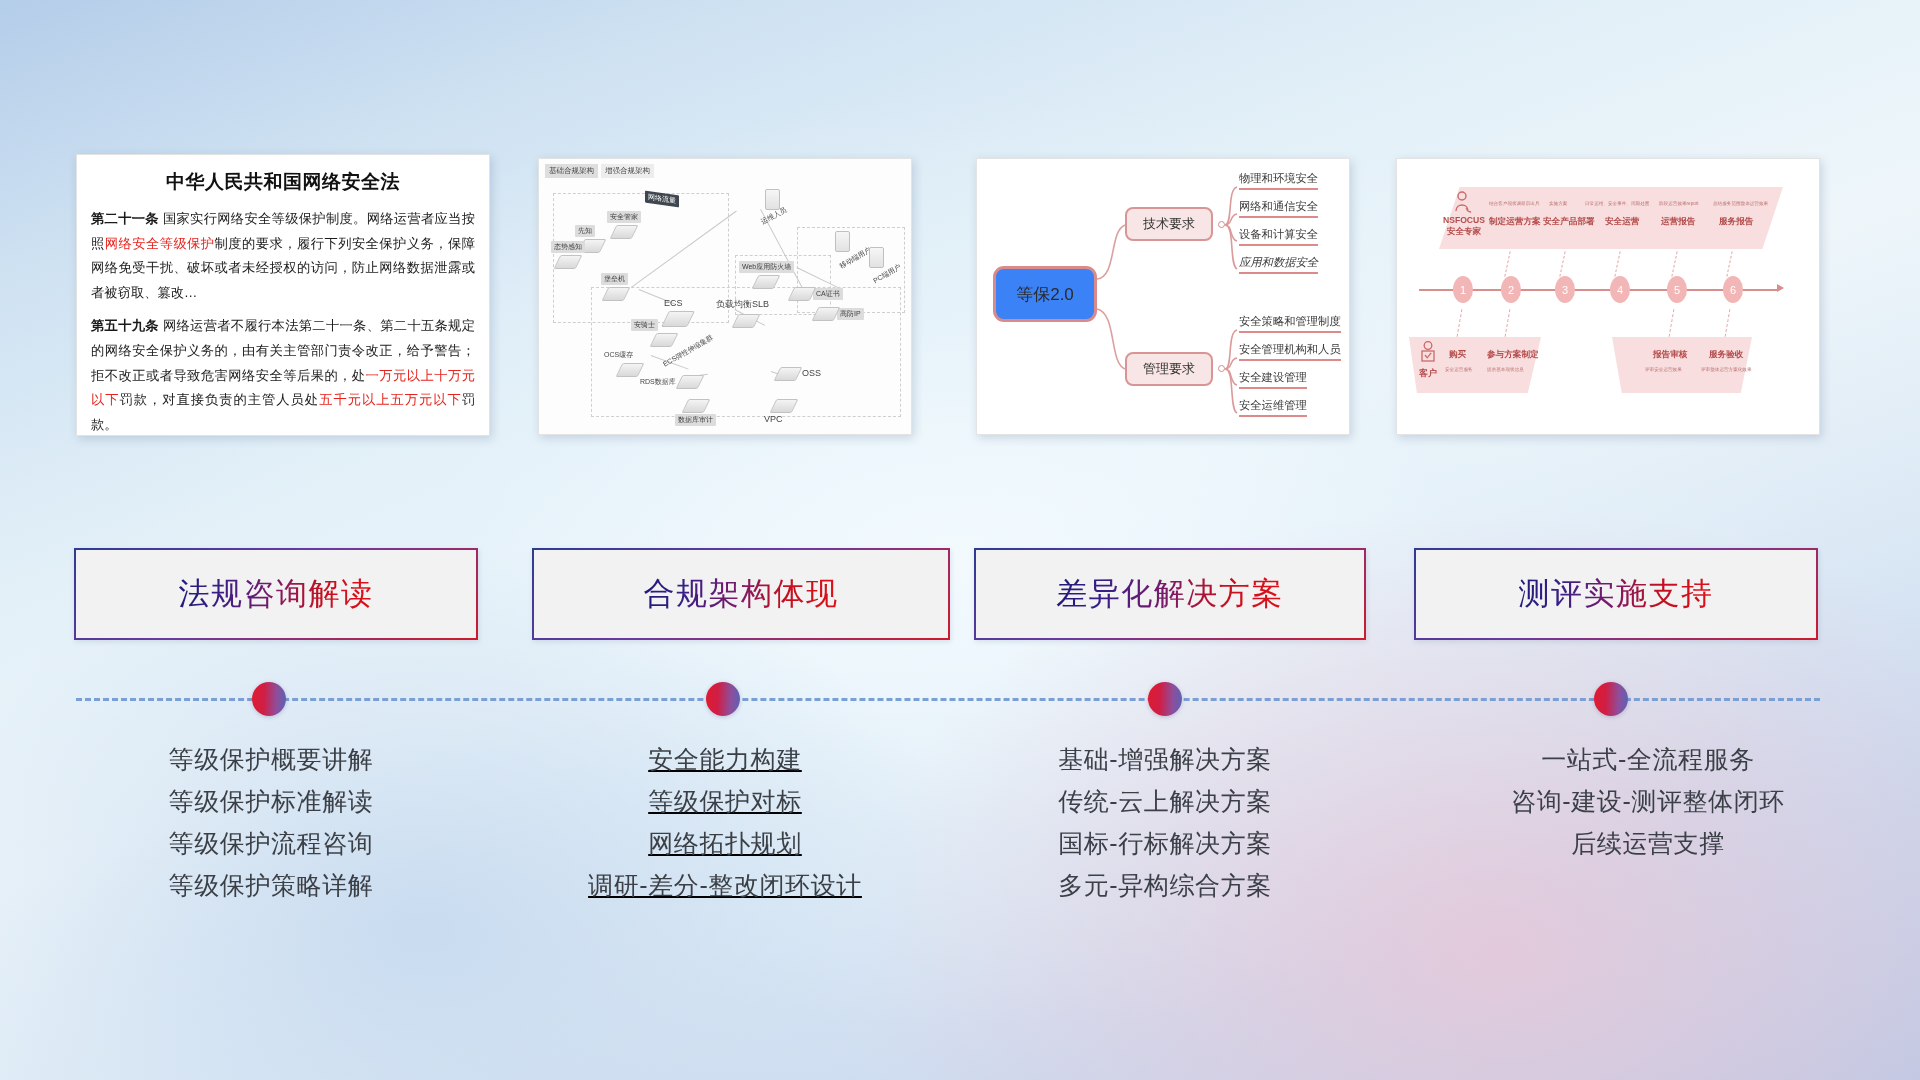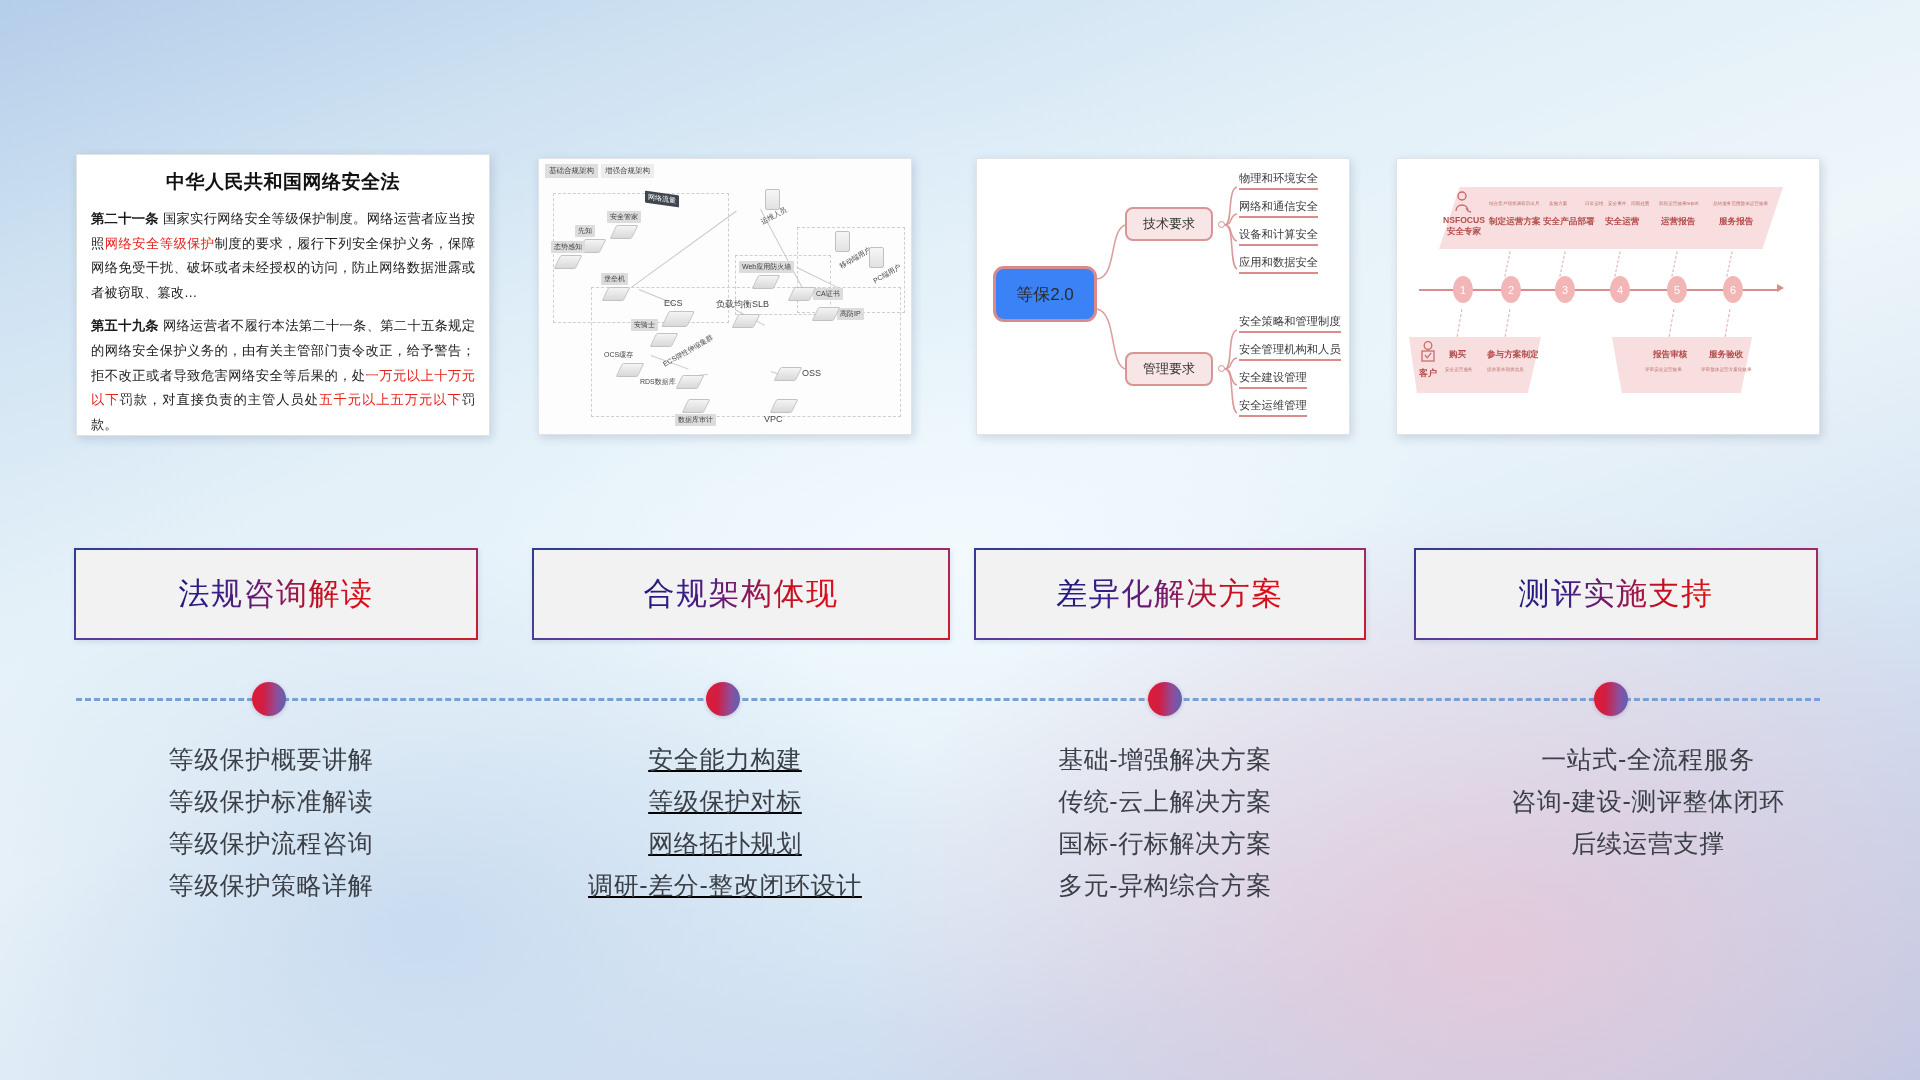--- a/index.html
+++ b/index.html
@@ -287,21 +287,21 @@
         <path d="M248 210 C 258 210, 252 250, 260 254" stroke="#dc9a9a" stroke-width="1.6" fill="none"></path>
       </svg>
 
       <div class="mm-root">等保2.0</div>
 
       <div class="mm-branch mm-b1">技术要求</div>
       <div class="mm-dot" style="left:241px; top:62px;"></div>
       <div class="mm-leaf" style="left:262px; top:12px;">物理和环境安全</div>
       <div class="mm-leaf" style="left:262px; top:40px;">网络和通信安全</div>
       <div class="mm-leaf" style="left:262px; top:68px;">设备和计算安全</div>
-      <div class="mm-leaf" style="left:262px; top:96px;">应用和数据安全</div>
+      <div class="mm-leaf" style="left:262px; top:96px;font-style:italic;">应用和数据安全</div>
 
       <div class="mm-branch mm-b2">管理要求</div>
       <div class="mm-dot" style="left:241px; top:206px;"></div>
       <div class="mm-leaf" style="left:262px; top:155px;">安全策略和管理制度</div>
       <div class="mm-leaf" style="left:262px; top:183px;">安全管理机构和人员</div>
       <div class="mm-leaf" style="left:262px; top:211px;">安全建设管理</div>
       <div class="mm-leaf" style="left:262px; top:239px;">安全运维管理</div>
     </div>
   </div>
 

